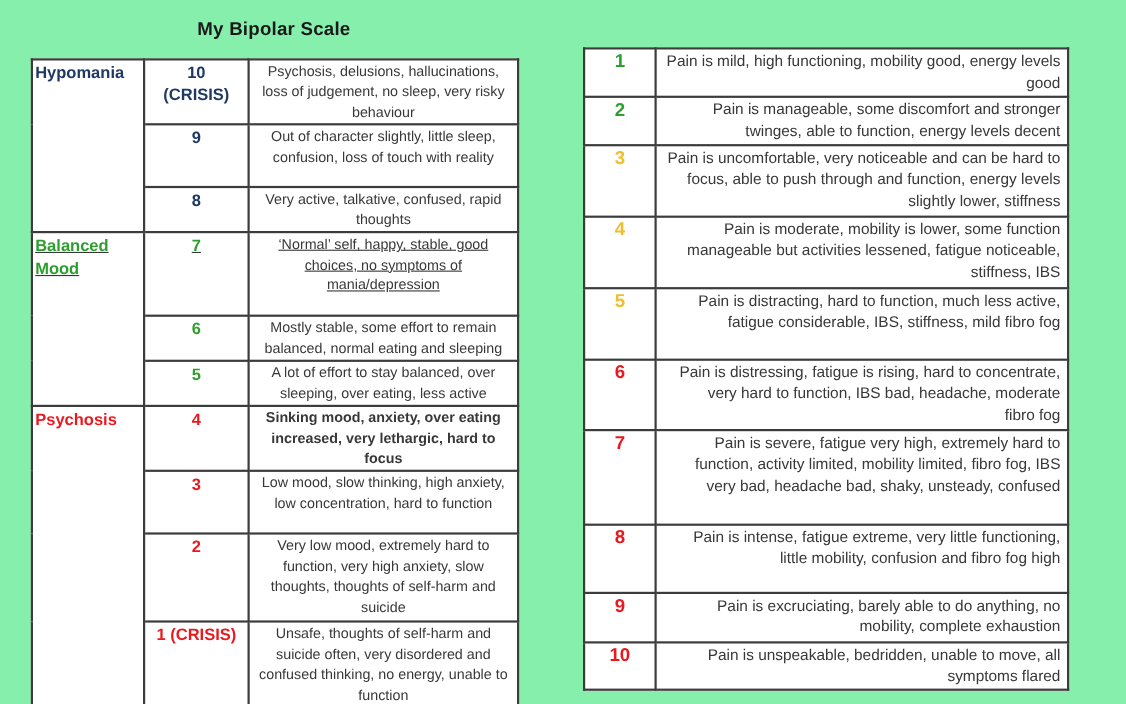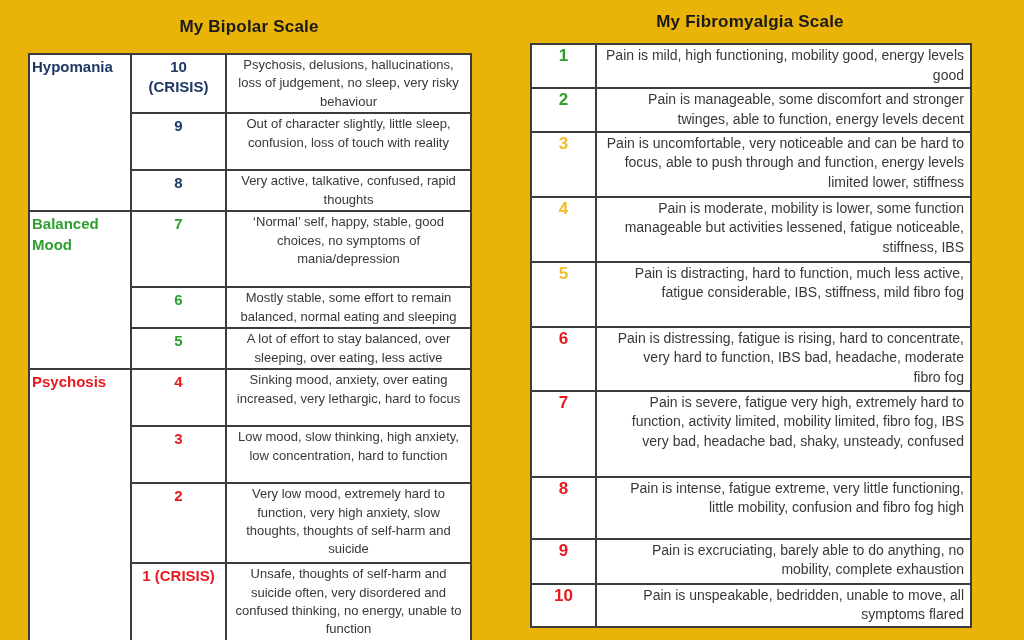--- a/index.html
+++ b/index.html
@@ -4,21 +4,21 @@
 <style>
   html, body {
     margin: 0;
     padding: 0;
     background: #ffffff;
   }
   .canvas {
     position: relative;
     width: 1024px;
     height: 640px;
-    background: #eab308;
+    background: #86efac;
     font-family: "Liberation Sans", sans-serif;
     color: #383838;
     overflow: hidden;
   }
   .scale-title {
     position: absolute;
     font-size: 17px;
     font-weight: bold;
     color: #1a1a1a;
     text-align: center;
@@ -79,21 +79,20 @@
     line-height: 1.42;
   }
 </style>
 </head>
 <body>
 
 <div class="canvas">
 
   <div class="scale-title bipolar-title">My Bipolar Scale</div>
 
-  <div class="scale-title fibro-title">My Fibromyalgia Scale</div>
 
   <table class="scale bipolar">
     <colgroup>
       <col style="width:102px">
       <col style="width:95px">
       <col style="width:245px">
     </colgroup>
     <tbody>
         <tr style="height: 57px;">
           <td class="cat" rowspan="3" style="color: rgb(31, 56, 100);">Hypomania</td>
@@ -102,37 +101,37 @@
           <td class="desc" style="color: rgb(56, 56, 56);">Psychosis, delusions, hallucinations, loss of judgement, no sleep, very risky behaviour</td>
         </tr>
         <tr style="height: 57px;">
           <td class="num" style="color: rgb(31, 56, 100);">9</td>
           <td class="desc" style="color: rgb(56, 56, 56);">Out of character slightly, little sleep, confusion, loss of touch with reality</td>
         </tr>
         <tr style="height: 38px;">
           <td class="num" style="color: rgb(31, 56, 100);">8</td>
           <td class="desc" style="color: rgb(56, 56, 56);">Very active, talkative, confused, rapid thoughts</td>
         </tr>
-        <tr style="height: 76px;">
+        <tr style="height: 76px; text-decoration: underline;">
           <td class="cat" rowspan="3" style="color: rgb(46, 158, 46);">Balanced Mood</td>
           <td class="num" style="color: rgb(46, 158, 46);">7</td>
           <td class="desc" style="color: rgb(56, 56, 56);">‘Normal’ self, happy, stable, good choices, no symptoms of mania/depression</td>
         </tr>
         <tr style="height: 38px;">
           <td class="num" style="color: rgb(46, 158, 46);">6</td>
           <td class="desc" style="color: rgb(56, 56, 56);">Mostly stable, some effort to remain balanced, normal eating and sleeping</td>
         </tr>
         <tr style="height: 37px;">
           <td class="num" style="color: rgb(46, 158, 46);">5</td>
           <td class="desc" style="color: rgb(56, 56, 56); margin-top: 25px;">A lot of effort to stay balanced, over sleeping, over eating, less active</td>
         </tr>
         <tr style="height: 57px;">
           <td class="cat" rowspan="4" style="color: rgb(232, 25, 31);">Psychosis</td>
           <td class="num" style="color: rgb(232, 25, 31);">4</td>
-          <td class="desc" style="color: rgb(56, 56, 56);">Sinking mood, anxiety, over eating increased, very lethargic, hard to focus</td>
+          <td class="desc" style="color: rgb(56, 56, 56); font-weight: bold;">Sinking mood, anxiety, over eating increased, very lethargic, hard to focus</td>
         </tr>
         <tr style="height: 57px;">
           <td class="num" style="color: rgb(232, 25, 31);">3</td>
           <td class="desc" style="color: rgb(56, 56, 56);">Low mood, slow thinking, high anxiety, low concentration, hard to function</td>
         </tr>
         <tr style="height: 80px;">
           <td class="num" style="color: rgb(232, 25, 31);">2</td>
           <td class="desc" style="color: rgb(56, 56, 56);">Very low mood, extremely hard to function, very high anxiety, slow thoughts, thoughts of self-harm and suicide</td>
         </tr>
         <tr style="height: 78px;">
@@ -151,21 +150,21 @@
         <tr style="height: 43px;">
           <td class="num" style="color: rgb(46, 158, 46);">1</td>
           <td class="desc" style="color: rgb(56, 56, 56);">Pain is mild, high functioning, mobility good, energy levels good</td>
         </tr>
         <tr style="height: 42px;">
           <td class="num" style="color: rgb(46, 158, 46);">2</td>
           <td class="desc" style="color: rgb(56, 56, 56); margin-top: 36px;">Pain is manageable, some discomfort and stronger twinges, able to function, energy levels decent</td>
         </tr>
         <tr style="height: 65px;">
           <td class="num" style="color: rgb(239, 190, 44);">3</td>
-          <td class="desc" style="color: rgb(56, 56, 56);">Pain is uncomfortable, very noticeable and can be hard to focus, able to push through and function, energy levels limited lower, stiffness</td>
+          <td class="desc" style="color: rgb(56, 56, 56);">Pain is uncomfortable, very noticeable and can be hard to focus, able to push through and function, energy levels slightly lower, stiffness</td>
         </tr>
         <tr style="height: 65px;">
           <td class="num" style="color: rgb(239, 190, 44);">4</td>
           <td class="desc" style="color: rgb(56, 56, 56);">Pain is moderate, mobility is lower, some function manageable but activities lessened, fatigue noticeable, stiffness, IBS</td>
         </tr>
         <tr style="height: 65px;">
           <td class="num" style="color: rgb(239, 190, 44);">5</td>
           <td class="desc" style="color: rgb(56, 56, 56); margin-left: 42px;">Pain is distracting, hard to function, much less active, fatigue considerable, IBS, stiffness, mild fibro fog</td>
         </tr>
         <tr style="height: 64px;">

